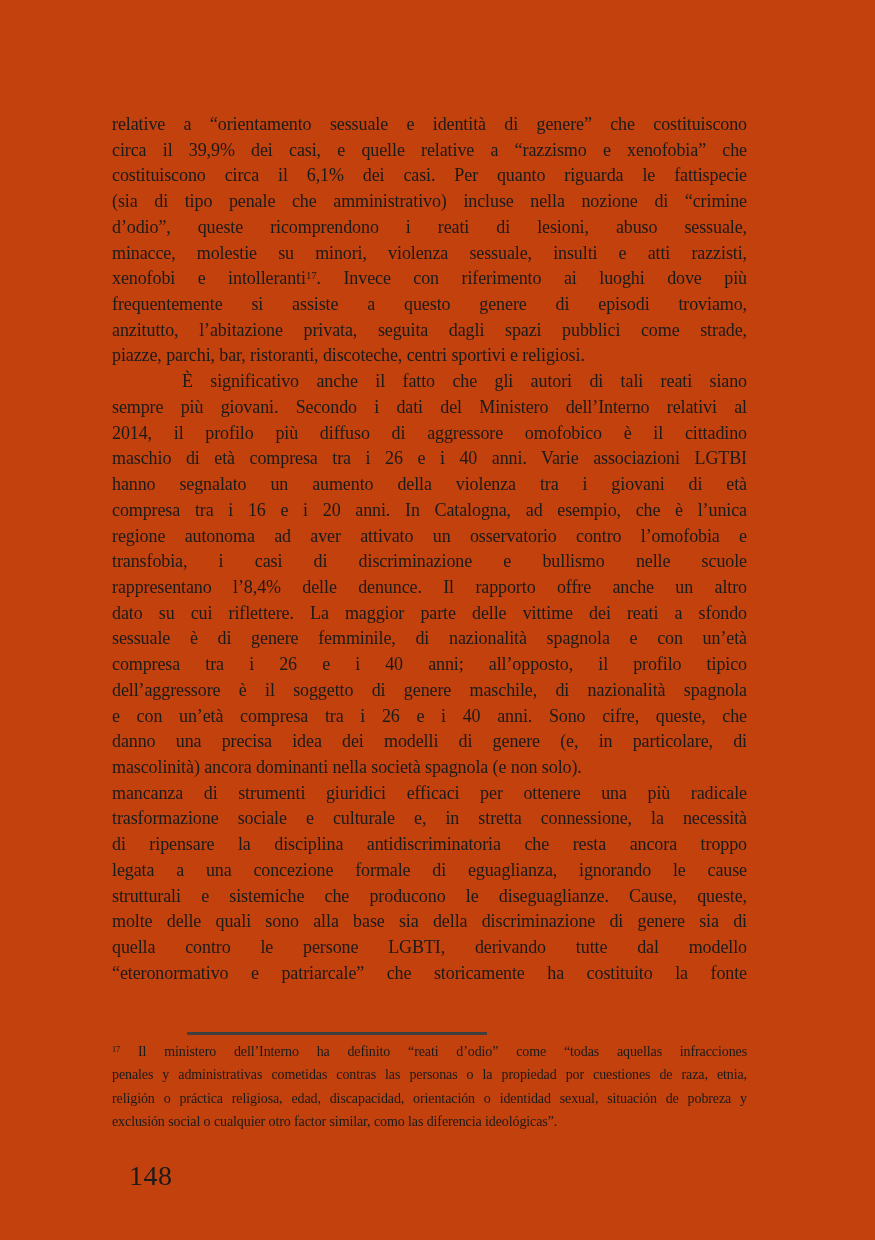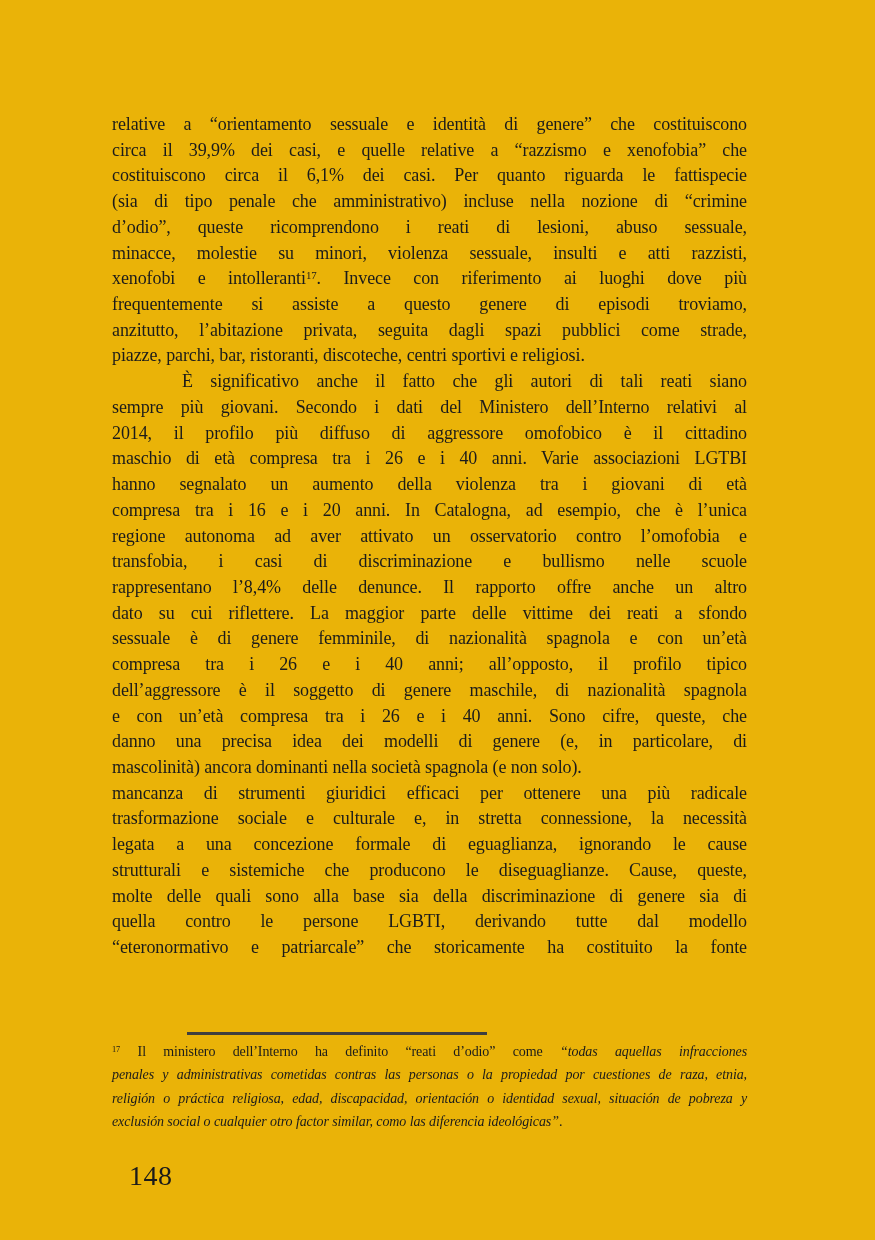--- a/index.html
+++ b/index.html
@@ -1,20 +1,20 @@
 <!DOCTYPE html>
 <html><head>
 <meta charset="utf-8">
 <style>
   html, body { margin: 0; padding: 0; background: #ffffff; }
   .page {
     position: relative;
     width: 875px;
     height: 1240px;
-    background: #eab308;
+    background: #c2410c;
     font-family: "Liberation Serif", "DejaVu Serif", serif;
     color: #1b1b1b;
     overflow: hidden;
   }
   .main-text {
     position: absolute;
     left: 112px;
     top: 112px;
     width: 635px;
   }
@@ -34,21 +34,21 @@
     -moz-text-align-last: left;
   }
   .line.ind { text-indent: 70px; }
   sup {
     font-size: 0.6em;
     vertical-align: baseline;
     position: relative;
     top: -0.45em;
     margin-top: 24px;
   }
-  .it { font-style: italic; }
+  .it { }
   .fn-rule {
     position: absolute;
     left: 187px;
     top: 1032px;
     width: 300px;
     height: 3px;
     background: #3f3f3f;
   }
   .footnote {
     position: absolute;
@@ -102,20 +102,21 @@
         <div class="line"><span>sessuale è di genere femminile, di nazionalità spagnola e con un’età</span></div>
         <div class="line"><span>compresa tra i 26 e i 40 anni; all’opposto, il profilo tipico</span></div>
         <div class="line"><span>dell’aggressore è il soggetto di genere maschile, di nazionalità spagnola</span></div>
         <div class="line"><span>e con un’età compresa tra i 26 e i 40 anni. Sono cifre, queste, che</span></div>
         <div class="line"><span>danno una precisa idea dei modelli di genere (e, in particolare, di</span></div>
         <div class="line end"><span>mascolinità) ancora dominanti nella società spagnola (e non solo).</span></div>
       </div>
       <div>
         <div class="line"><span>mancanza di strumenti giuridici efficaci per ottenere una più radicale</span></div>
         <div class="line"><span>trasformazione sociale e culturale e, in stretta connessione, la necessità</span></div>
+        <div class="line"><span>di ripensare la disciplina antidiscriminatoria che resta ancora troppo</span></div>
         <div class="line"><span>legata a una concezione formale di eguaglianza, ignorando le cause</span></div>
         <div class="line"><span>strutturali e sistemiche che producono le diseguaglianze. Cause, queste,</span></div>
         <div class="line"><span>molte delle quali sono alla base sia della discriminazione di genere sia di</span></div>
         <div class="line"><span>quella contro le persone LGBTI, derivando tutte dal modello</span></div>
         <div class="line"><span>“eteronormativo e patriarcale” che storicamente ha costituito la fonte</span></div>
       </div>
     </div>
   <div class="fn-rule"></div>
   <div class="footnote">
       <div class="line"><sup>17</sup><span> Il ministero dell’Interno ha definito “reati d’odio” come </span><span class="it">“todas aquellas infracciones</span></div>

